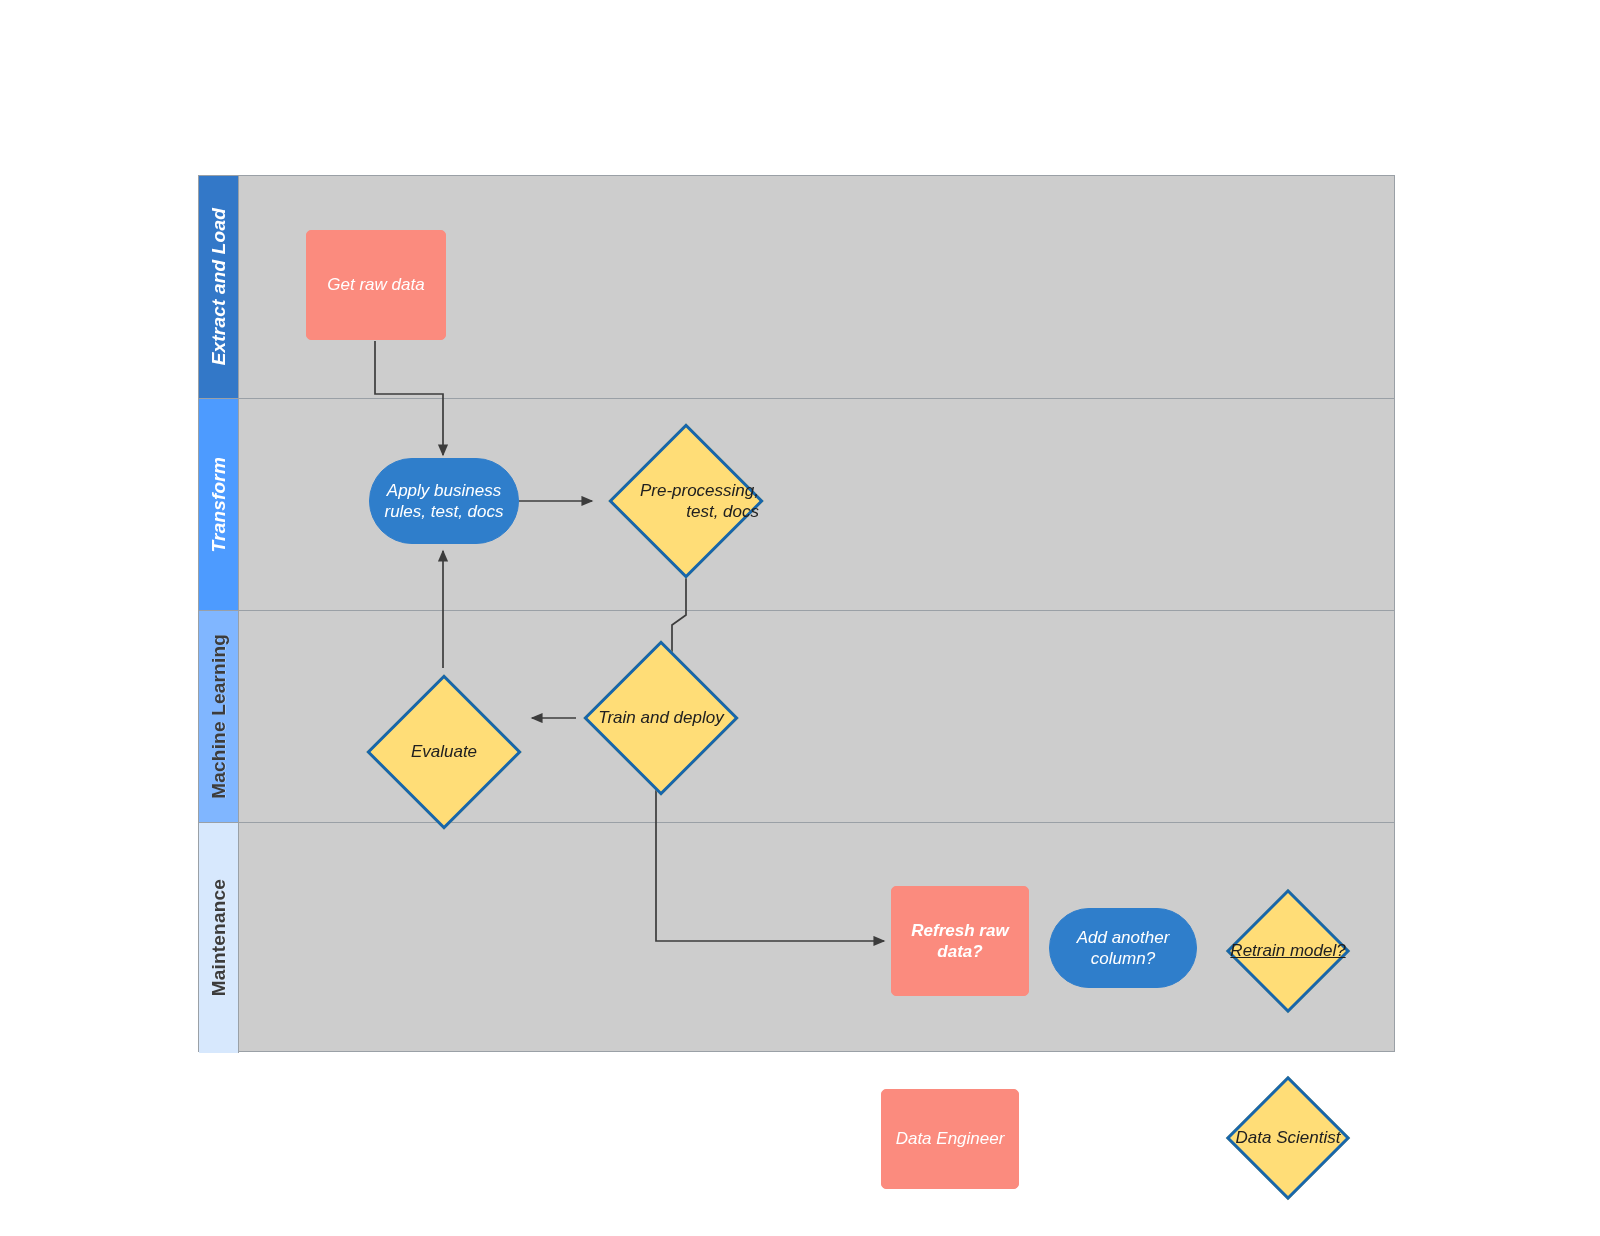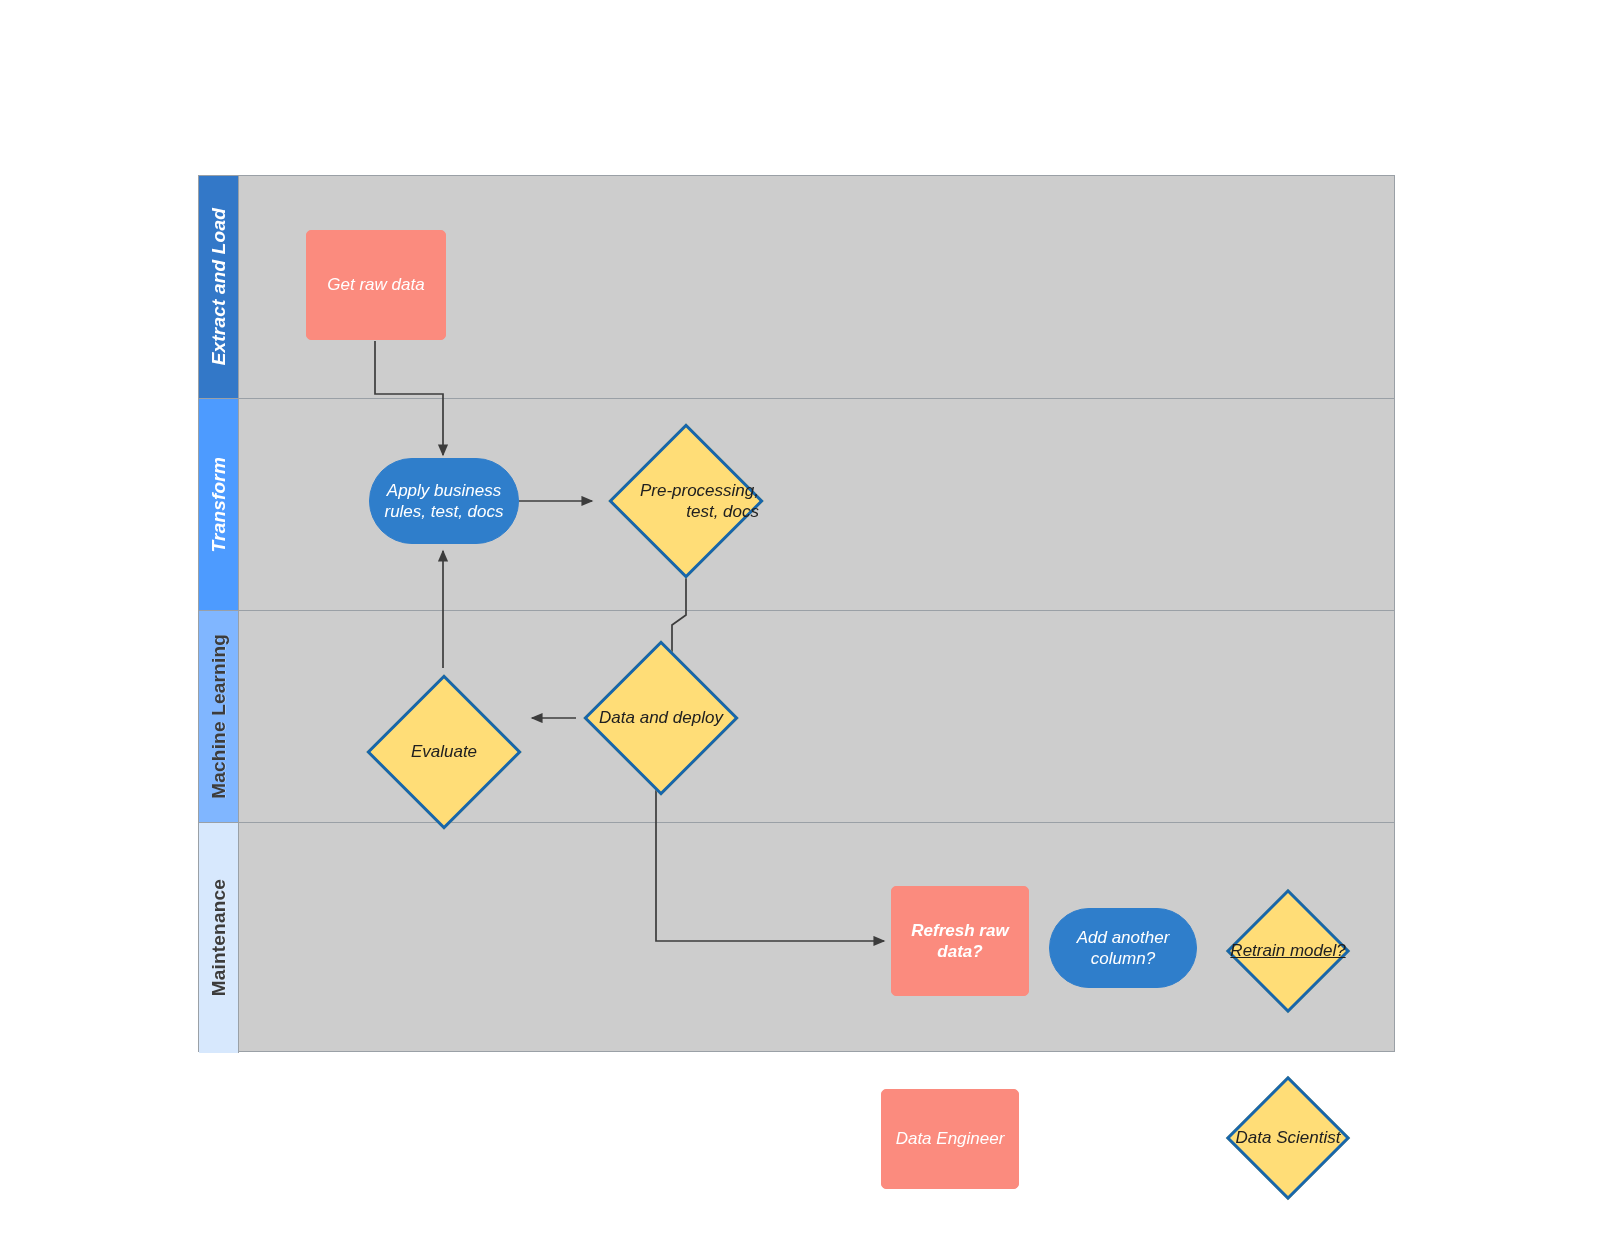--- a/index.html
+++ b/index.html
@@ -199,21 +199,21 @@
     <span class="dia-label">Pre-processing, test, docs</span>
   </div>
 
   <div class="node shape-diamond" style="left:355px; top:675px; width:178px; height:154px;">
     <div class="dia-bg" style="left:34px; top:22px; width:110px; height:110px;"></div>
     <span class="dia-label">Evaluate</span>
   </div>
 
   <div class="node shape-diamond" style="left:572px; top:641px; width:178px; height:154px;">
     <div class="dia-bg" style="left:34px; top:22px; width:110px; height:110px;"></div>
-    <span class="dia-label">Data and deploy</span>
+    <span class="dia-label">Train and deploy</span>
   </div>
 
   <div class="node shape-rect" style="left:891px; top:886px; width:138px; height:110px;font-weight:bold;">
     <span>Refresh raw data?</span>
   </div>
 
   <div class="node shape-pill" style="left:1049px; top:908px; width:148px; height:80px; padding:0 14px;">
     <span>Add another column?</span>
   </div>
 

